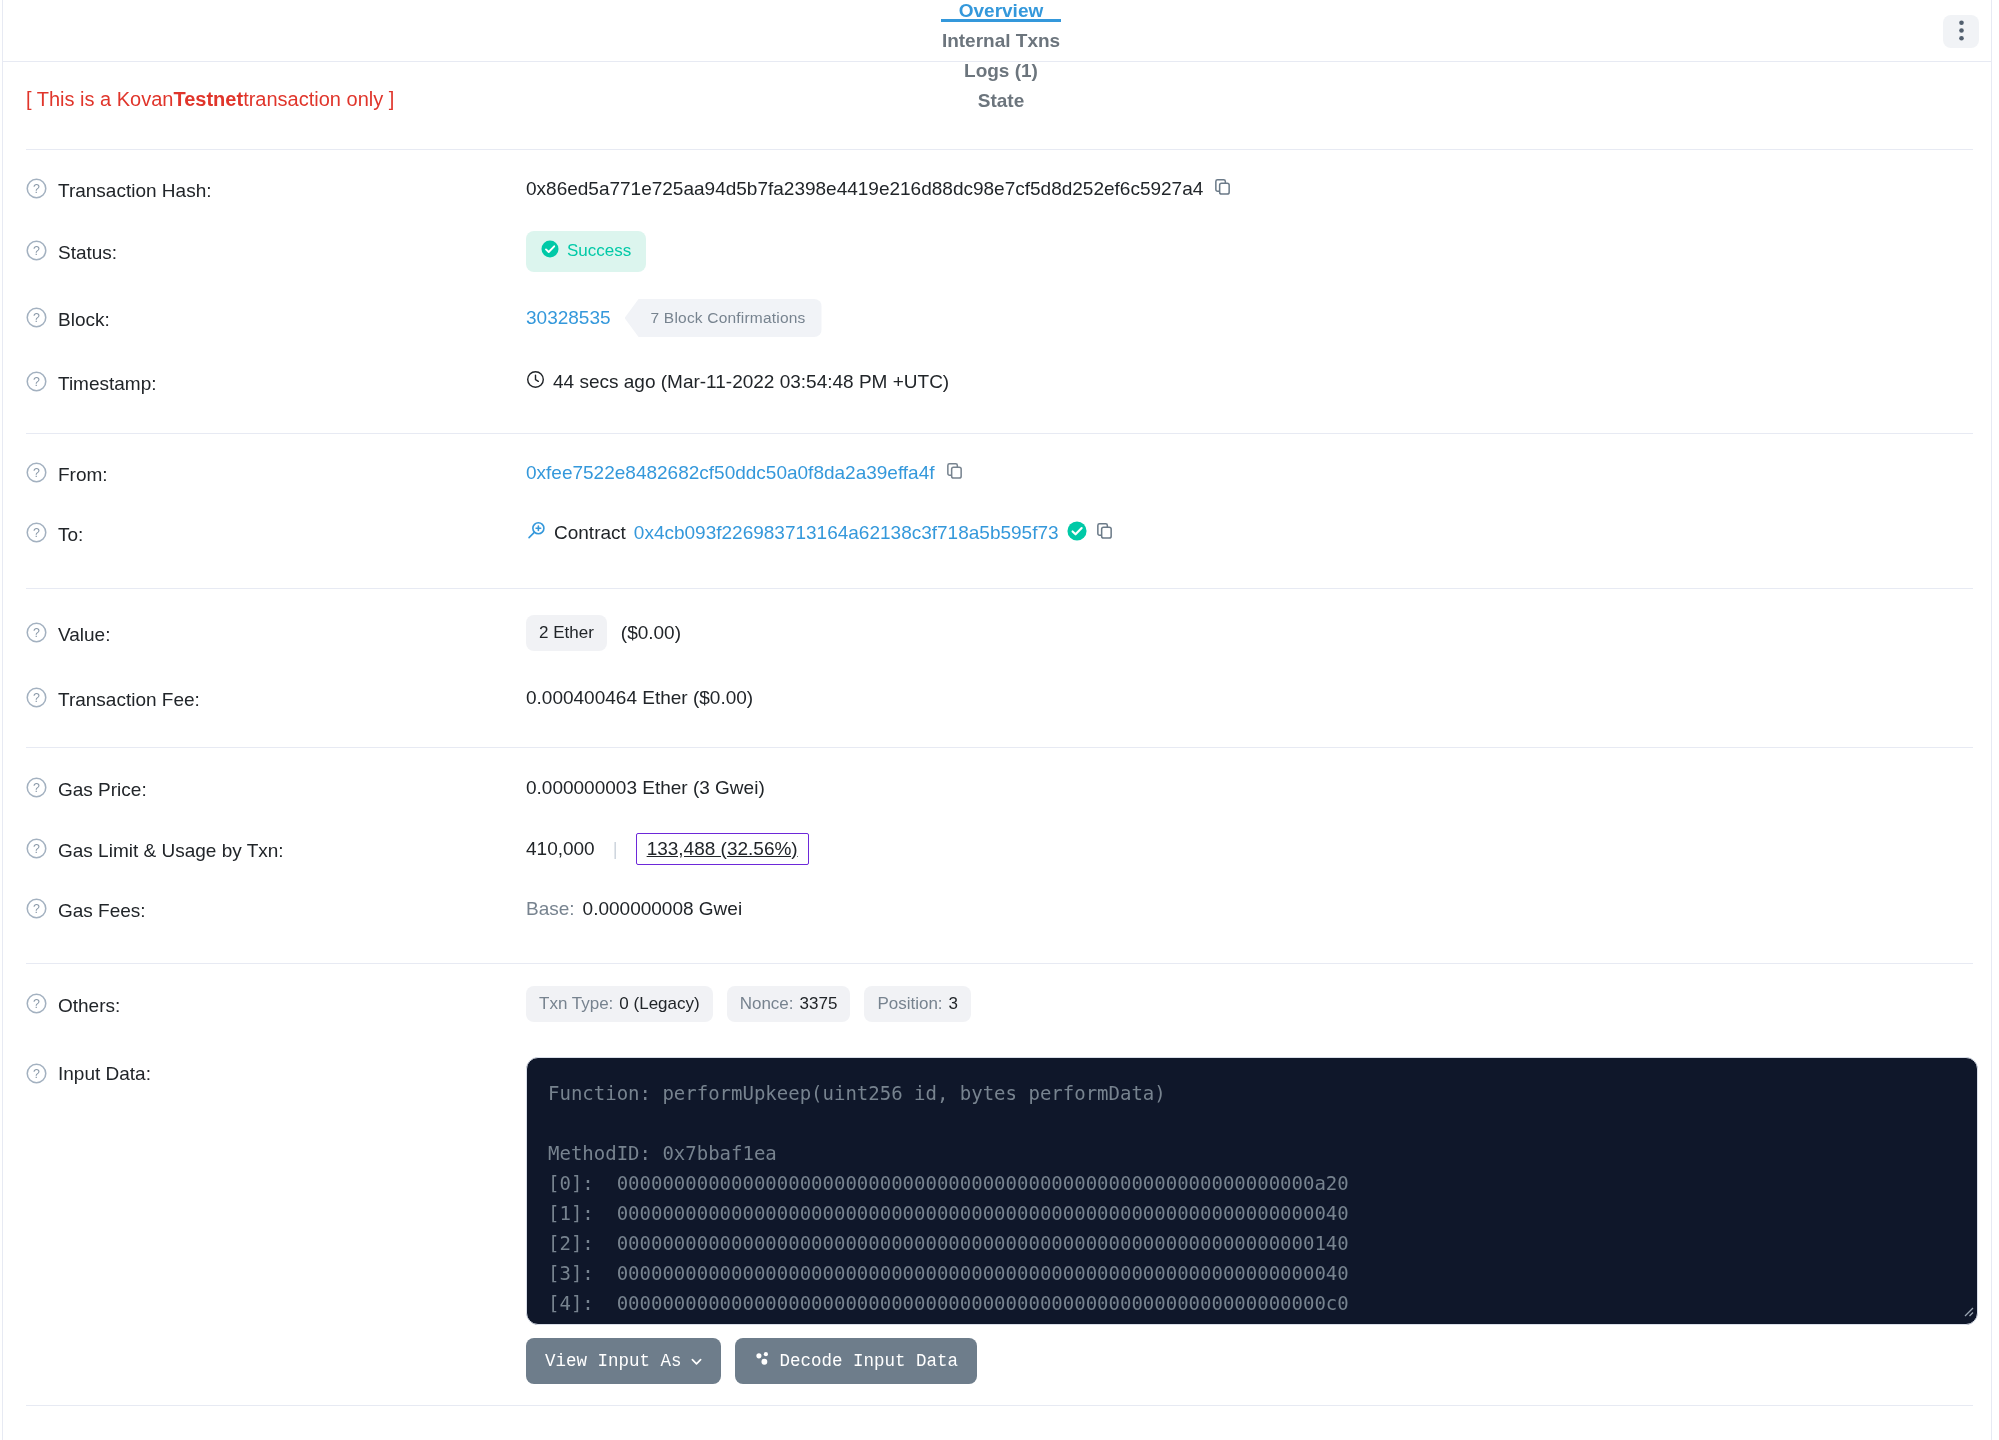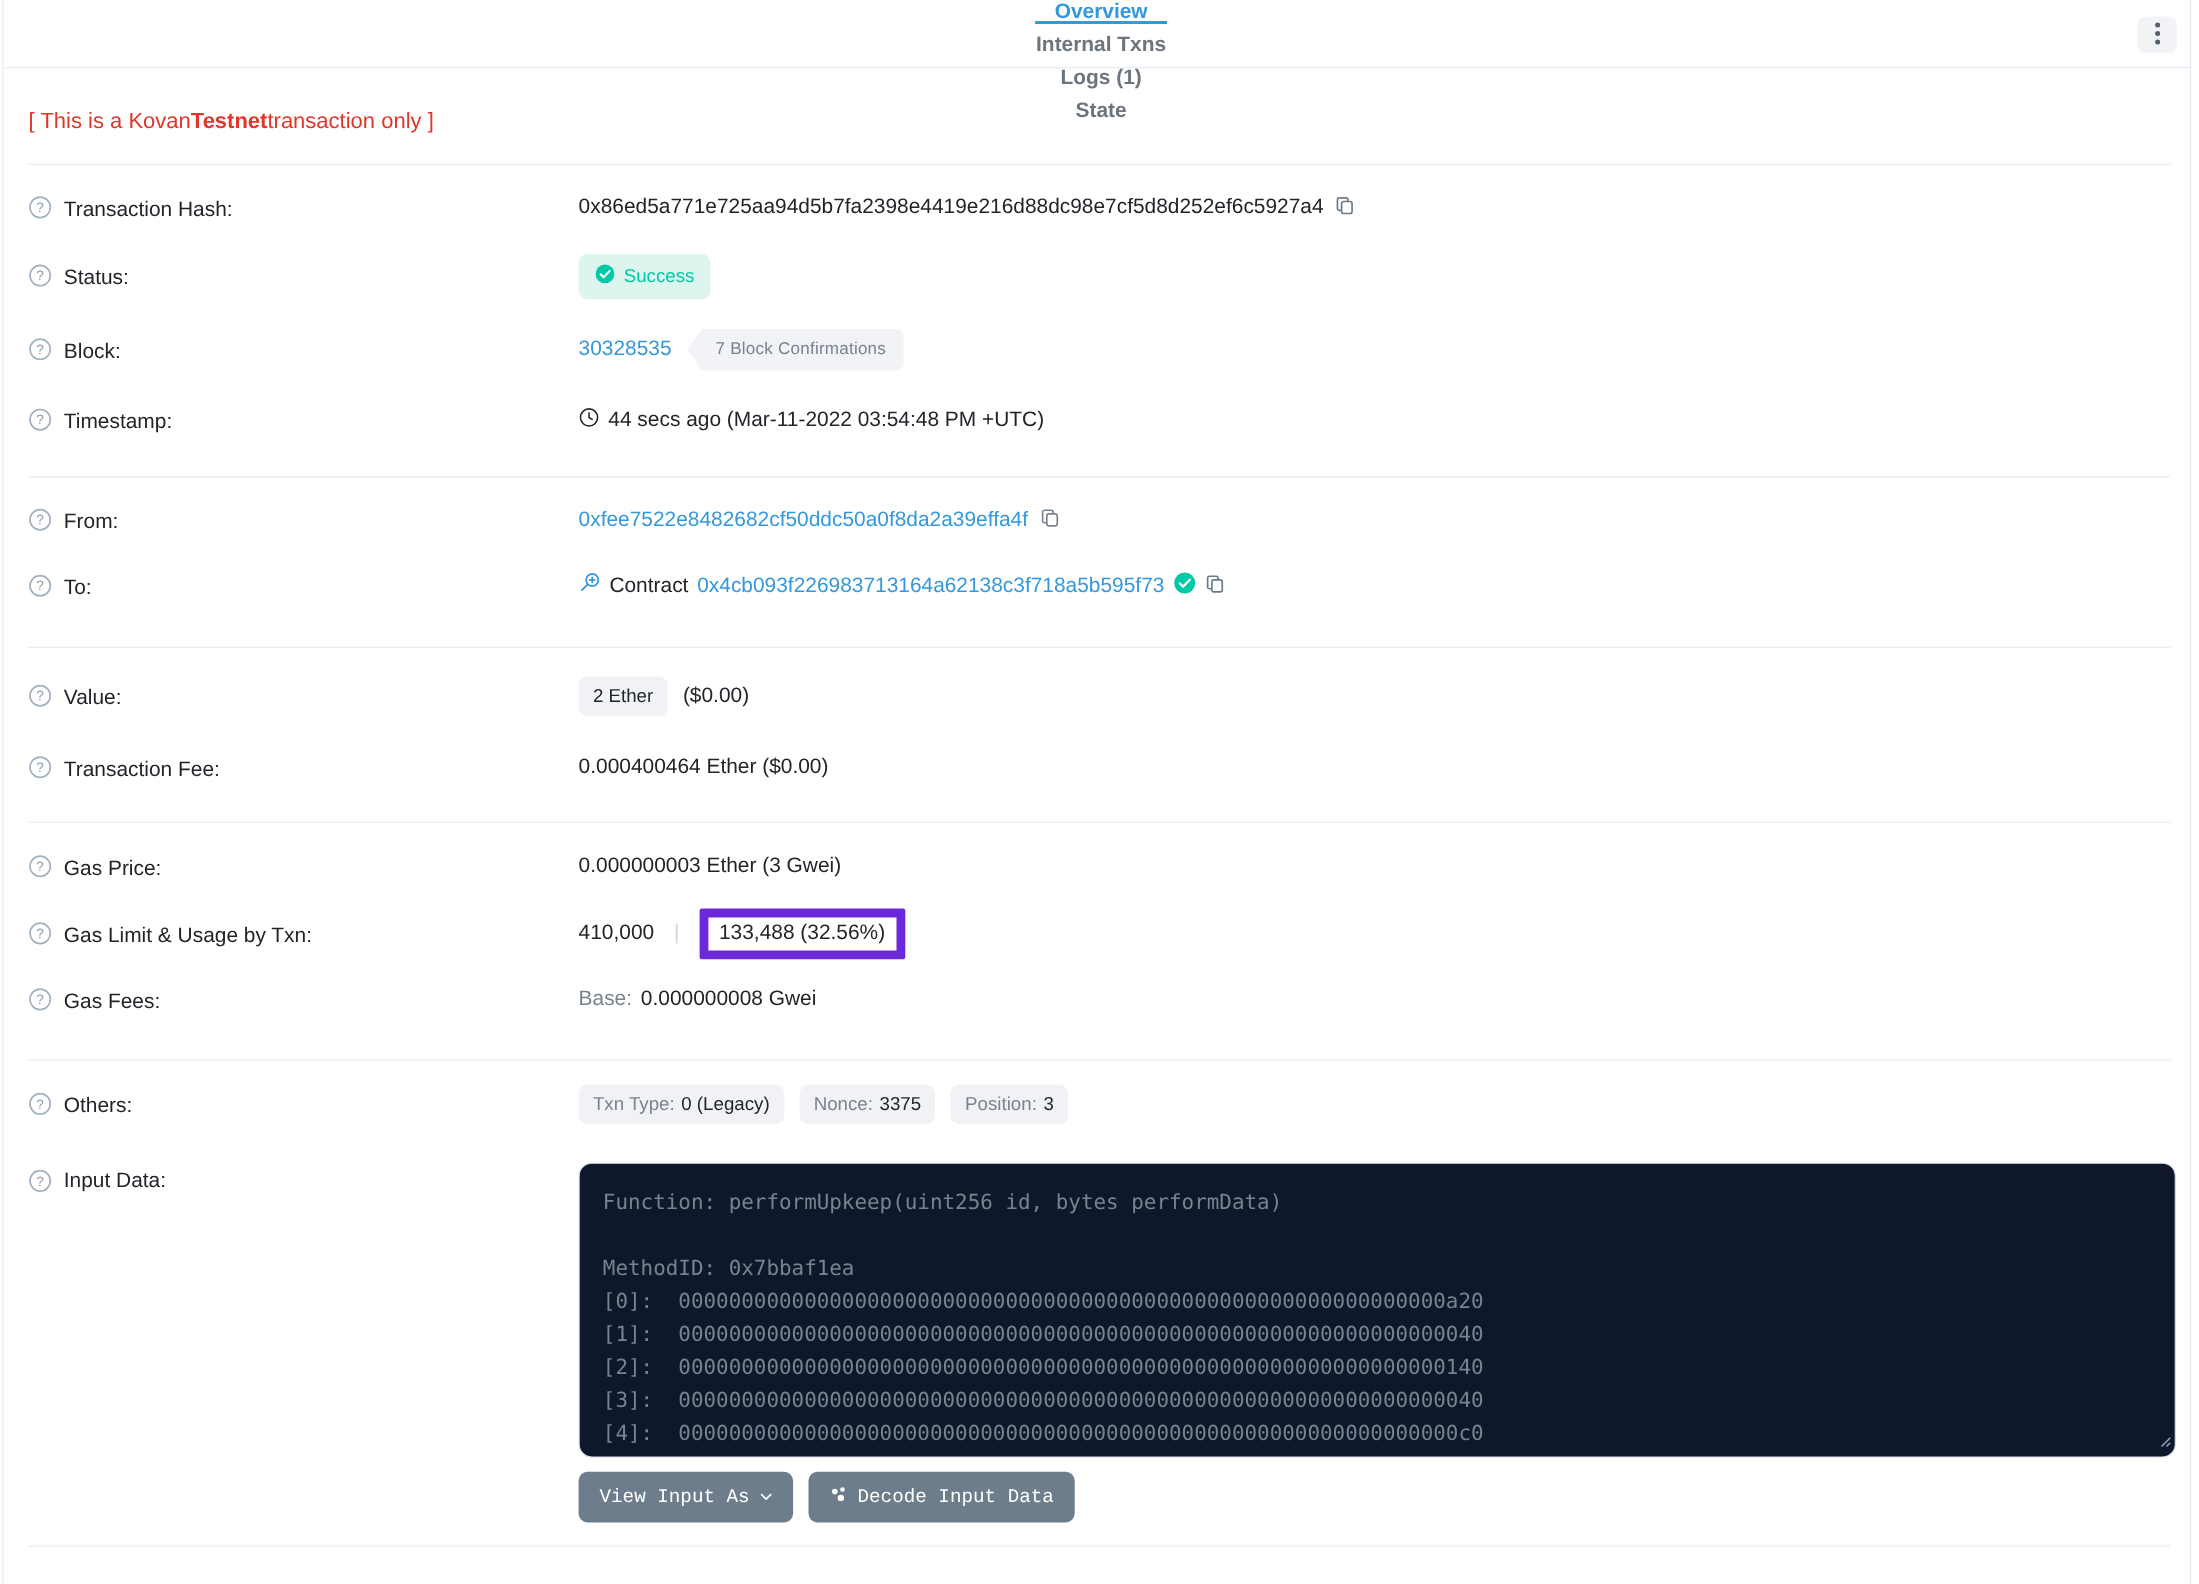--- a/index.html
+++ b/index.html
@@ -13,21 +13,21 @@
   
   .tabbar { position:absolute; top:0; left:3px; width:1988px; height:62px;
             border-bottom:1px solid #e7eaf3; display:flex; align-items:center; padding-left:8px; gap:8px;flex-direction:column; }
   .tab { height:62px; display:flex; align-items:center; padding:0 18px; font-size:19px;
          font-weight:600; color:#6c757d; cursor:pointer; }
   .tab.active { color:#3498db; box-shadow:inset 0 -3px 0 #3498db; }
   .kebab-btn { position:absolute; right:20px; top:15px; width:36px; height:33px; background:#f1f3f6;
                border:none; border-radius:8px; display:flex; align-items:center; justify-content:center; cursor:pointer; }
 
   
-  .notice { position:absolute; top:96px; left:26px; height:28px; display:flex; align-items:center;
+  .notice { position:absolute; top:85px; left:26px; height:28px; display:flex; align-items:center;
             font-size:20px; color:#e0352b; }
   .notice b { font-weight:700; }
 
   
   .divider { position:absolute; left:26px; width:1947px; height:1px; background:#e7eaf3; }
   .row { position:absolute; left:26px; width:1952px; }
   .row .label { position:absolute; left:0; top:0; bottom:0; display:flex; align-items:center; gap:11px;
                 font-size:19px; color:#212529; white-space:nowrap; }
   .row .value { position:absolute; left:500px; top:0; bottom:4px; display:flex; align-items:center;
                 font-size:19px; color:#212529; white-space:nowrap; }
@@ -40,21 +40,21 @@
                    font-size:15.5px; letter-spacing:.2px; padding:10px 16px 10px 26px; border-radius:8px;
                    clip-path:polygon(0 50%, 14px 0, 100% 0, 100% 100%, 14px 100%); }
   .badge-gray { display:inline-flex; align-items:center; gap:6px; background:#f1f2f5; color:#212529;
                 font-size:17px; padding:8px 13px; border-radius:8px; }
   .badge-gray .k { color:#77838f; }
   .gap8  { display:inline-flex; gap:8px;  align-items:center; }
   .gap10 { display:inline-flex; gap:10px; align-items:center; }
   .gap14 { display:inline-flex; gap:14px; align-items:center; }
 
   .pipe { color:#cfd6de; padding:0 4px; }
-  .red-annotation { border:8px solid #6d28d9; border-radius:2px; padding:4px 10px; color:#212529; }
+  .red-annotation { border:1px solid #6d28d9; border-radius:2px; padding:4px 10px; color:#212529;text-decoration:underline; }
   .muted { color:#77838f; }
 
   
   .input-box { position:absolute; left:500px; top:7px; width:1452px; height:268px; background:#0f172a;
                border:1px solid #d9dee8; border-radius:12px; overflow:hidden; }
   .input-box pre { padding:20px 0 0 21px; font-family:"DejaVu Sans Mono", monospace; font-size:19px;
                    line-height:30px; color:#77838f; white-space:pre; }
   .grip { position:absolute; right:3px; bottom:3px; }
   .btn-row { position:absolute; left:500px; top:288px; display:flex; gap:14px; }
   .btn { height:46px; background:#6e7d8b; color:#fff; border:none; border-radius:8px; font-size:17.5px;

